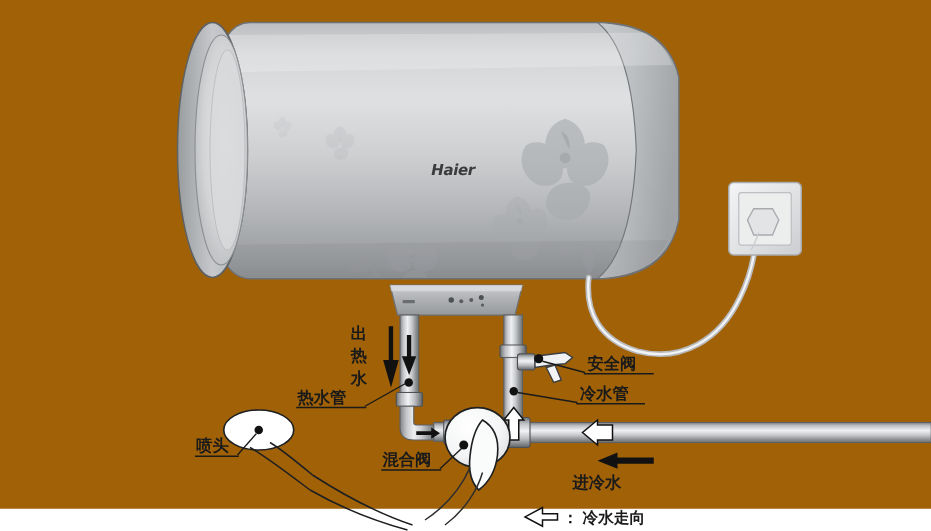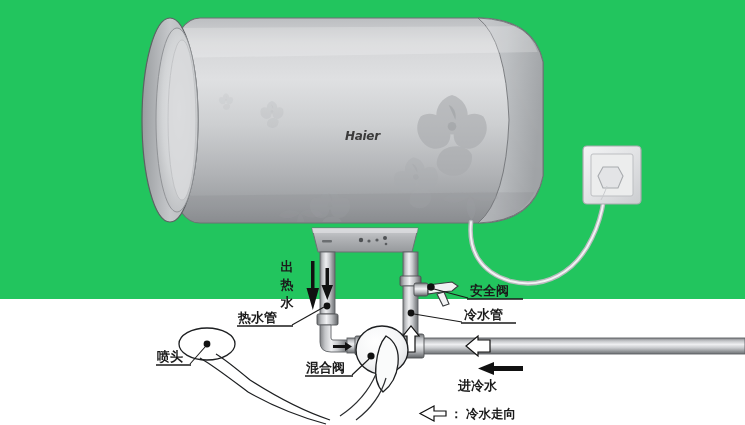--- a/index.html
+++ b/index.html
@@ -13,22 +13,22 @@
     height: 425px;
     overflow: hidden;
     font-family: "DejaVu Sans", "Liberation Sans", sans-serif;
     position: relative;
   }
   #diagram-root {
     position: absolute;
     left: 0;
     top: 0;
     width: 745px;
-    height: 299px;
-    background: #22c55e;
+    height: 407px;
+    background: #a16207;
   }
   svg.diagram {
     display: block;
     width: 745px;
     height: 425px;
   }
   .cjk {
     font-family: "DejaVu Sans", "Liberation Sans", sans-serif;
     font-size: 13px;
     font-weight: 700;

